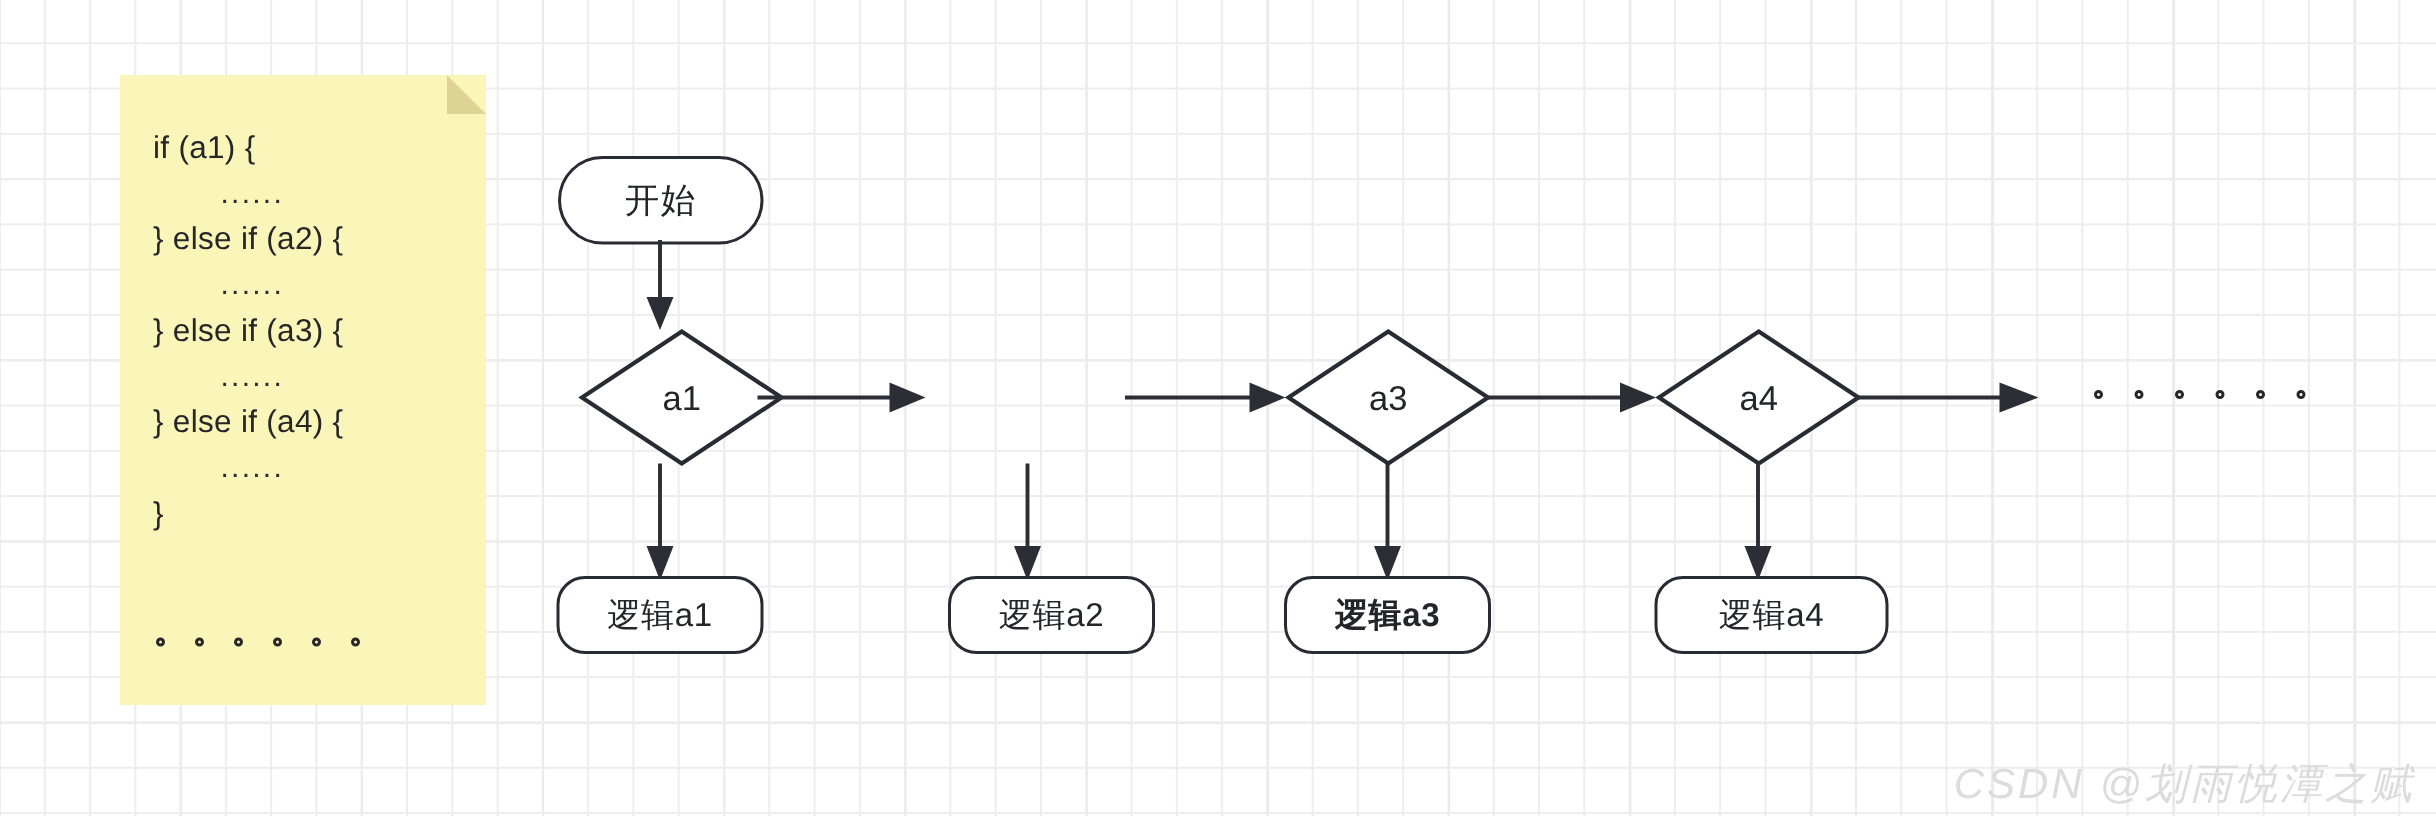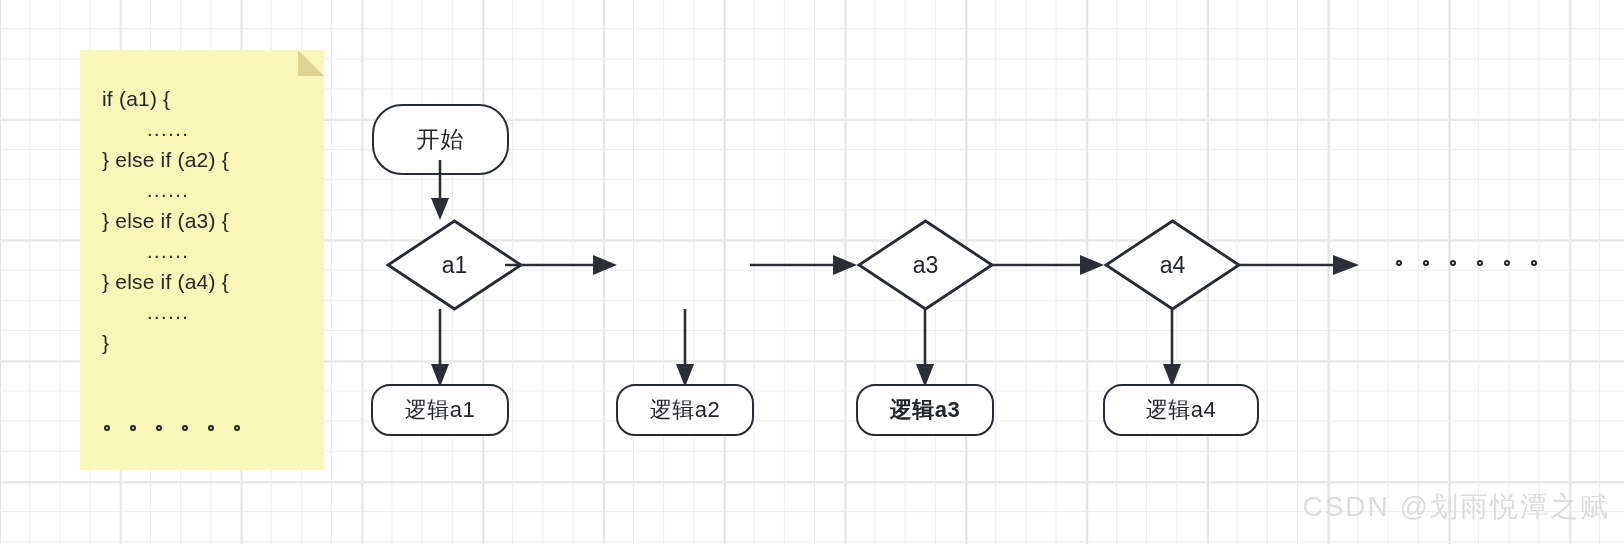--- a/index.html
+++ b/index.html
@@ -155,26 +155,27 @@
     top: 260px;
     display: flex;
     gap: 21px;
     align-items: center;
   }
 
   
   .watermark {
     position: absolute;
     right: 14px;
-    bottom: 18px;
+    bottom: 2px;
     font-size: 28px;
     color: #dcdcdc;
     letter-spacing: 2px;
     white-space: nowrap;
     user-select: none;
+    font-style: italic;
   }
 </style>
 </head>
 <body>
 
 <div id="canvas">
 
   <div class="note">
     <div class="note-fold"></div>
     <div class="note-body">
@@ -191,21 +192,21 @@
     <div class="note-dots">
       <span class="ring"></span>
       <span class="ring"></span>
       <span class="ring"></span>
       <span class="ring"></span>
       <span class="ring"></span>
       <span class="ring"></span>
     </div>
   </div>
 
-  <div class="shape start-pill" style="left:372px; top:104px; width:137px; height:71px;">开始</div>
+  <div class="shape start-pill" style="left:372px; top:104px; width:137px; height:59px;">开始</div>
 
   <svg class="conn" style="left:424px; top:160px; width:34px; height:62px;">
     <line x1="16" y1="0" x2="16" y2="44"></line>
     <polygon points="16,60 7,38 25,38"></polygon>
   </svg>
 
   <div class="diamond-wrap" style="left:386px; top:219px; width:137px; height:92px;">
     <svg width="137" height="92" viewBox="0 0 137 92">
       <polygon points="68.5,2 135,46 68.5,90 2,46" fill="#ffffff" stroke="#272b33" stroke-width="2.8"></polygon>
     </svg>
@@ -262,21 +263,21 @@
     <polygon points="16,78 7,55 25,55"></polygon>
   </svg>
 
   <svg class="conn" style="left:1156px; top:309px; width:34px; height:80px;">
     <line x1="16" y1="0" x2="16" y2="60"></line>
     <polygon points="16,78 7,55 25,55"></polygon>
   </svg>
 
   <div class="shape proc-box" style="left:371px; top:384px; width:138px; height:52px;">逻辑a1</div>
 
-  <div class="shape proc-box" style="left:616px; top:384px; width:138px; height:52px;">逻辑a2</div>
+  <div class="shape proc-box" style="left:632px; top:384px; width:138px; height:52px;">逻辑a2</div>
 
   <div class="shape proc-box" style="left:856px; top:384px; width:138px; height:52px;font-weight:bold;">逻辑a3</div>
 
   <div class="shape proc-box" style="left:1103px; top:384px; width:156px; height:52px;">逻辑a4</div>
 
   <div class="tail-dots">
     <span class="ring"></span>
     <span class="ring"></span>
     <span class="ring"></span>
     <span class="ring"></span>

